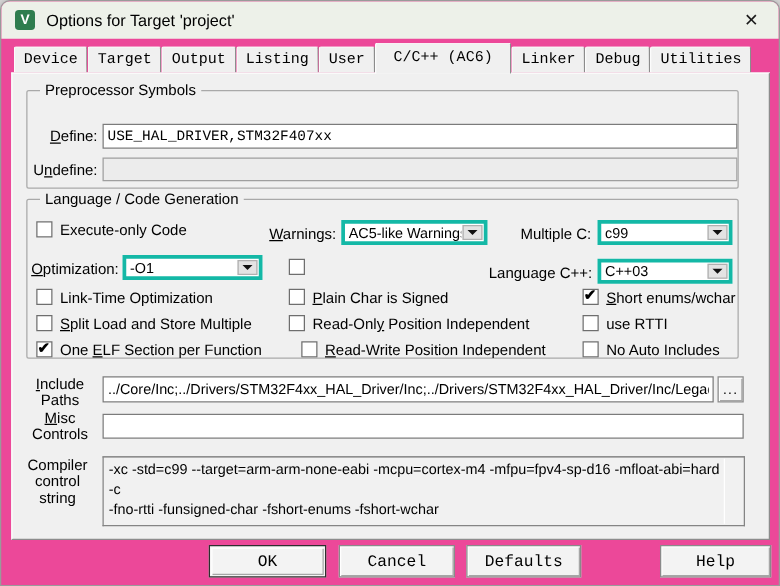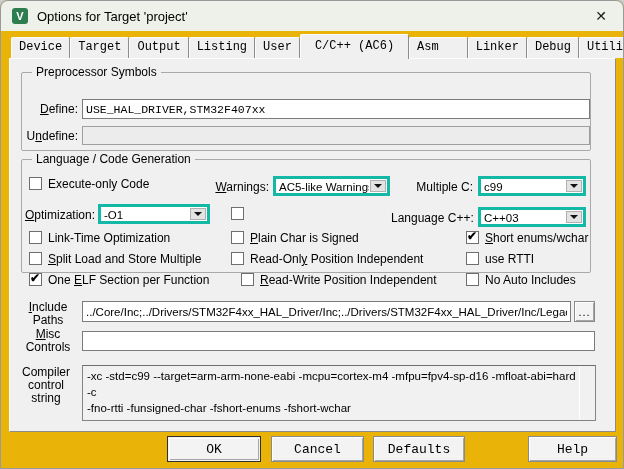--- a/index.html
+++ b/index.html
@@ -1,18 +1,18 @@
 <!DOCTYPE html>
 <html><head>
 <meta charset="utf-8">
 <style>
   html,body{margin:0;padding:0;background:#d7d7d7;}
   *{box-sizing:border-box;}
   .window{
-    position:relative;width:624px;height:469px;background:#eab308;
+    position:relative;width:624px;height:469px;background:#ec4899;
     border:1px solid #9a9a9a;border-radius:8px 8px 0 0;overflow:hidden;
     font-family:"Liberation Sans",sans-serif;font-size:12px;color:#000;
     box-shadow:0 2px 6px rgba(0,0,0,.35);
   }
   .abs{position:absolute;}
   
   .titlebar{left:0;top:0;right:0;height:30px;background:#edf1e9;display:flex;align-items:center;}
   .app-icon{width:16px;height:16px;margin:0 9px 0 11px;background:#2e7d4e;border-radius:3px;
     display:flex;align-items:center;justify-content:center;flex:0 0 auto;}
   .app-icon::after{content:'V';color:#fff;font-weight:bold;font-size:11px;line-height:1;}
@@ -74,37 +74,36 @@
   </div>
   <div class="abs close-btn">✕</div>
 
   <div class="abs tabstrip">
     <div class="tab">Device</div>
     <div class="tab">Target</div>
     <div class="tab">Output</div>
     <div class="tab">Listing</div>
     <div class="tab">User</div>
     <div class="tab active">C/C++ (AC6)</div>
-    <div class="tab asm">Asm</div>
     <div class="tab">Linker</div>
     <div class="tab">Debug</div>
     <div class="tab">Utilities</div>
   </div>
 
   <div class="abs page">
 
     <div class="abs group" style="left:11px;top:13px;width:570px;height:79px;">
       <span class="gtitle">Preprocessor Symbols</span>
     </div>
     <div class="abs lbl r" style="left:8px;top:43px;width:60px;"><u>D</u>efine:</div>
     <input class="abs field" style="left: 72px; top: 40px; width: 508px; height: 20px; font-family: Liberation Mono, monospace;" value="USE_HAL_DRIVER,STM32F407xx">
     <div class="abs lbl r" style="left:8px;top:70px;width:60px;">U<u>n</u>define:</div>
     <input class="abs field" style="left: 72px; top: 67px; width: 508px; height: 19px;" disabled="" value="">
 
-    <div class="abs group" style="left:11px;top:100px;width:570px;height:114px;">
+    <div class="abs group" style="left:11px;top:100px;width:570px;height:128px;">
       <span class="gtitle">Language / Code Generation</span>
     </div>
 
     <div class="abs cb" style="left:19px;top:118px;">
       <span class="cbbox"></span>
       <span class="cbl">Execute-only Code</span>
     </div>
     <div class="abs lbl r" style="left:195px;top:121px;width:64px;"><u>W</u>arnings:</div>
     <div class="abs combo" style="left:263px;top:117px;width:117px;height:20px;">
       <span class="ctext">AC5-like Warnings</span>

